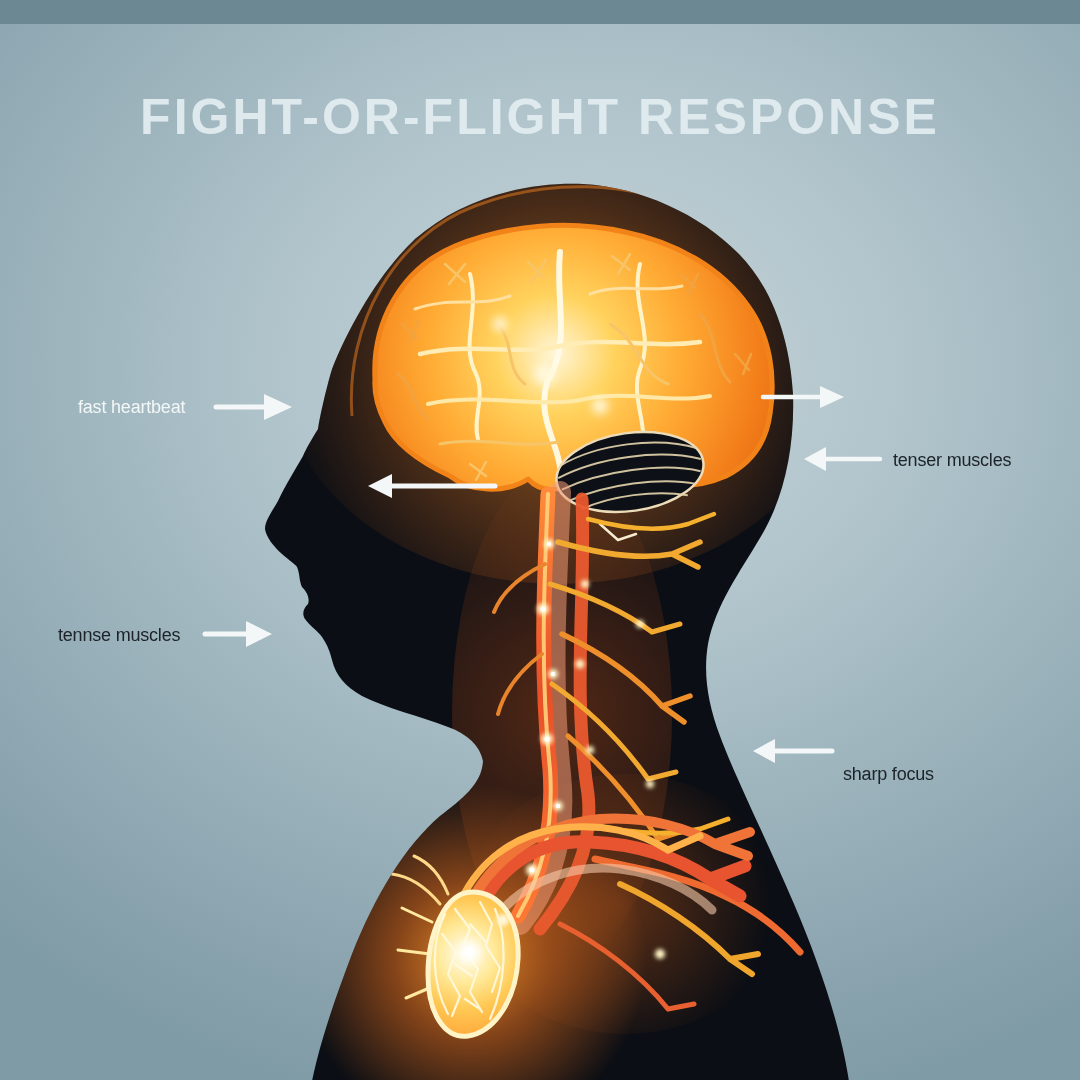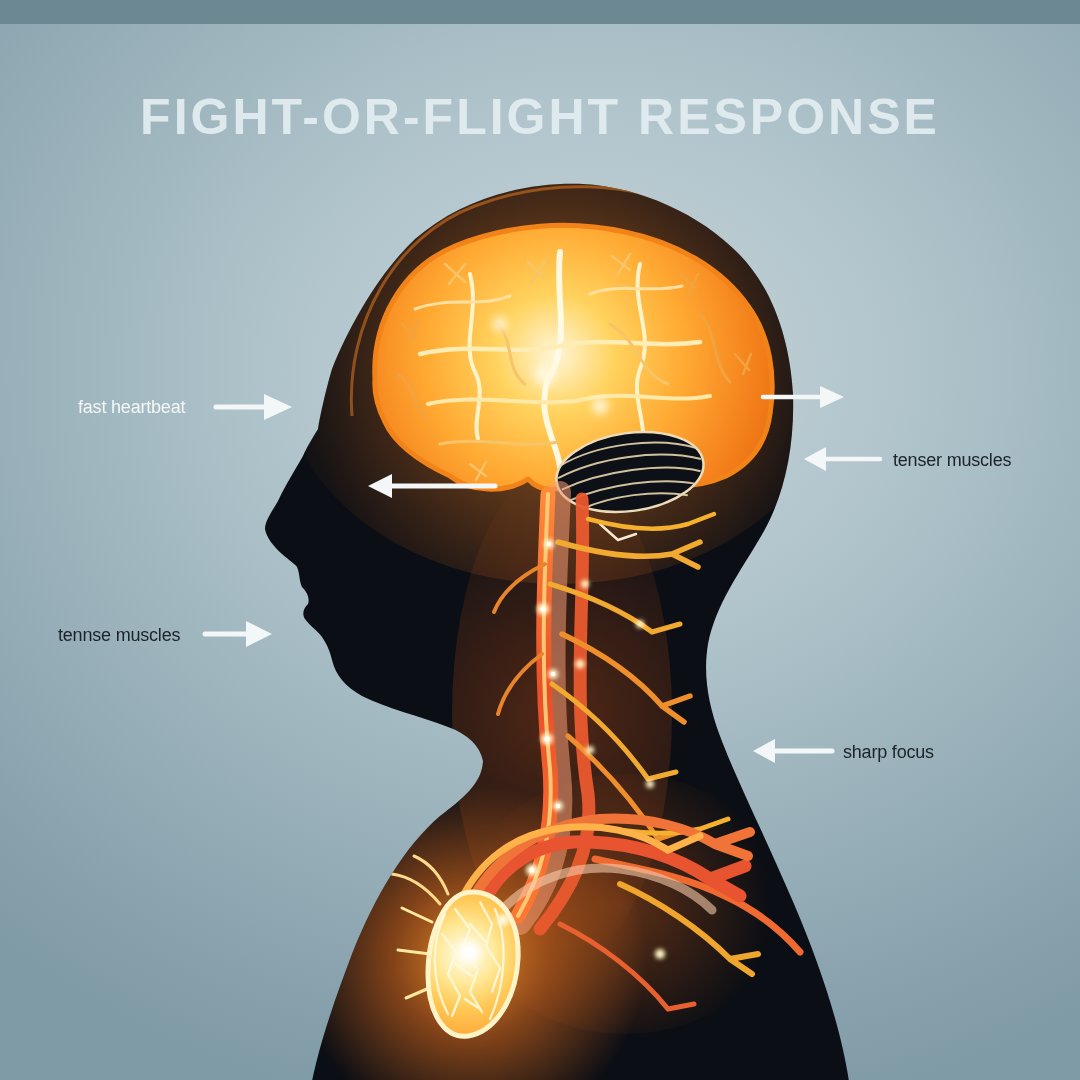--- a/index.html
+++ b/index.html
@@ -262,15 +262,15 @@
   </svg>
 
   <div class="title">FIGHT-OR-FLIGHT RESPONSE</div>
 
   <div class="label light" style="left:78px; top:383px;">fast heartbeat</div>
 
   <div class="label dark" style="left:58px; top:611px;">tennse muscles</div>
 
   <div class="label dark" style="left:893px; top:436px;">tenser muscles</div>
 
-  <div class="label dark" style="left:843px; top:728px;">sharp focus</div>
+  <div class="label dark" style="left:843px; top:750px;">sharp focus</div>
 
 </div>
 
 </body></html>

